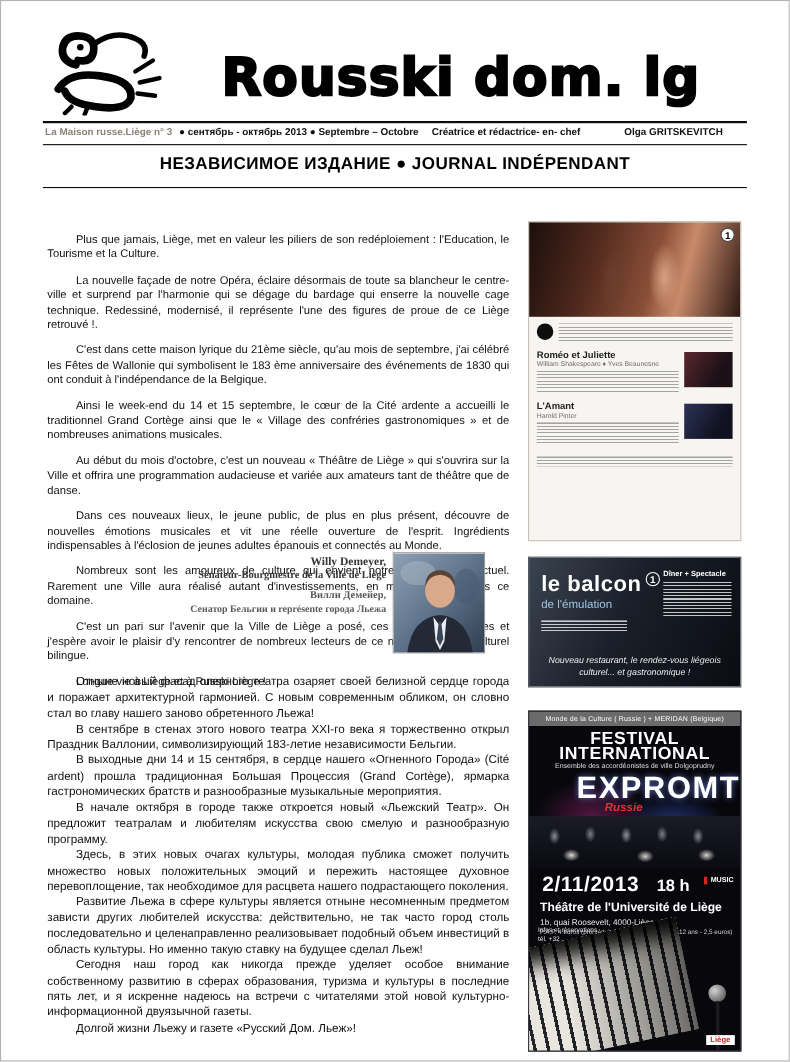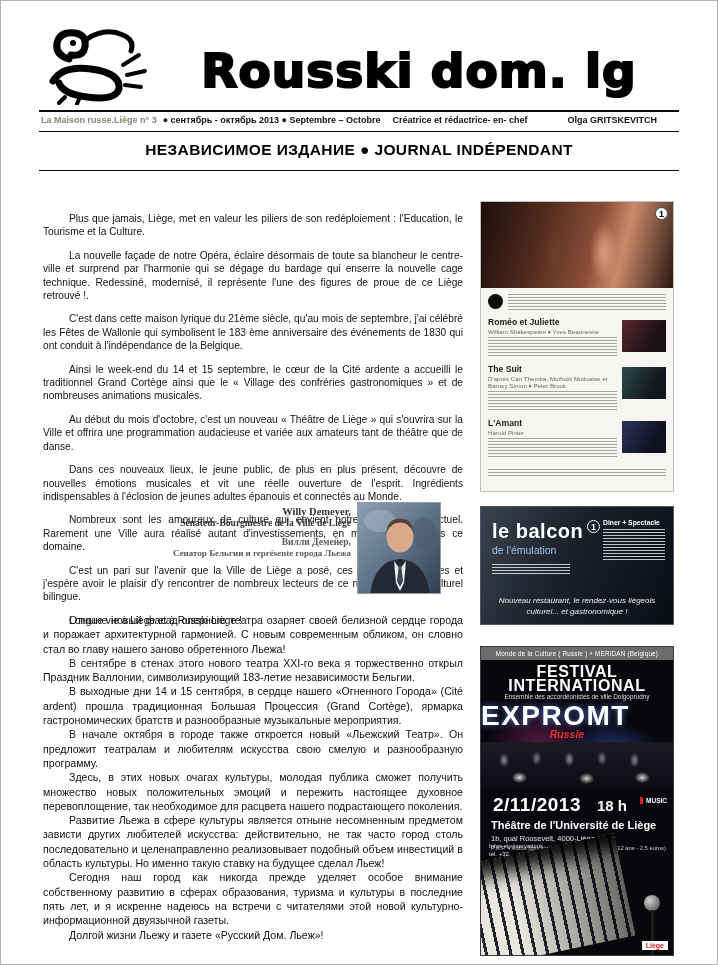--- a/index.html
+++ b/index.html
@@ -105,21 +105,21 @@
 
   
   .pf { left:479px; top:645px; width:194px; height:310px; background:#07070c; color:#fff; border:1px solid #3a3a42; }
   .pf-strip { height:13px; background:#6b6b6b; color:#fff; font-size:6.3px; line-height:13px; text-align:center; letter-spacing:.2px; }
   .pf-title { margin-top:5px; text-align:center; font-size:16px; font-weight:bold; letter-spacing:.6px; line-height:14px; }
   .pf-sub { text-align:center; font-size:6.4px; color:#ddd; line-height:8px; }
   .pf-glow { position:absolute; left:0; right:0; top:38px; height:120px; pointer-events:none;
     background:
       radial-gradient(70px 42px at 68% 55%, rgba(70,110,255,.45), transparent 70%),
       radial-gradient(74px 50px at 30% 48%, rgba(255,60,190,.30), transparent 70%); }
-  .pf-name { position:relative; text-align:left; font-size:28px; font-weight:bold; letter-spacing:1.5px; line-height:30px; text-shadow:0 0 6px rgba(120,150,255,.7); }
+  .pf-name { position:relative; text-align:right; font-size:28px; font-weight:bold; letter-spacing:1.5px; line-height:30px; text-shadow:0 0 6px rgba(120,150,255,.7); }
   .pf-country { position:relative; text-align:center; padding-right:20px; font-size:10.5px; font-weight:bold; font-style:italic; color:#e23232; line-height:11px; margin-top:-2px; }
   .pf-band { position:relative; height:48px; margin-top:2px;
     background:
       radial-gradient(8px 12px at 12% 38%, #8b8b98, transparent 62%),
       radial-gradient(8px 12px at 29% 34%, #7b7b8a, transparent 62%),
       radial-gradient(8px 12px at 46% 36%, #90909e, transparent 62%),
       radial-gradient(8px 12px at 63% 34%, #7d7d8c, transparent 62%),
       radial-gradient(8px 12px at 80% 38%, #88889a, transparent 62%),
       radial-gradient(11px 8px at 20% 74%, #d8d8d4, transparent 70%),
       radial-gradient(11px 8px at 55% 76%, #cfcfc9, transparent 70%),
@@ -237,28 +237,20 @@
       <div class="pt-sec">
         <div class="pt-text">
           <div class="pt-title">Roméo et Juliette</div>
           <div class="pt-credit">William Shakespeare ♦ Yves Beaunesne</div>
           <div class="tl"></div>
         </div>
         <div class="pt-thumb thumb-a"></div>
       </div>
       <div class="pt-sec">
         <div class="pt-text">
-          <div class="pt-title">The Suit</div>
-          <div class="pt-credit">D'après Can Themba, Mothobi Mutloatse et Barney Simon ♦ Peter Brook</div>
-          <div class="tl"></div>
-        </div>
-        <div class="pt-thumb thumb-b"></div>
-      </div>
-      <div class="pt-sec">
-        <div class="pt-text">
           <div class="pt-title">L'Amant</div>
           <div class="pt-credit">Harold Pinter</div>
           <div class="tl"></div>
         </div>
         <div class="pt-thumb thumb-c"></div>
       </div>
     </div>
     <div class="pt-foot tl"></div>
   </div>
 

